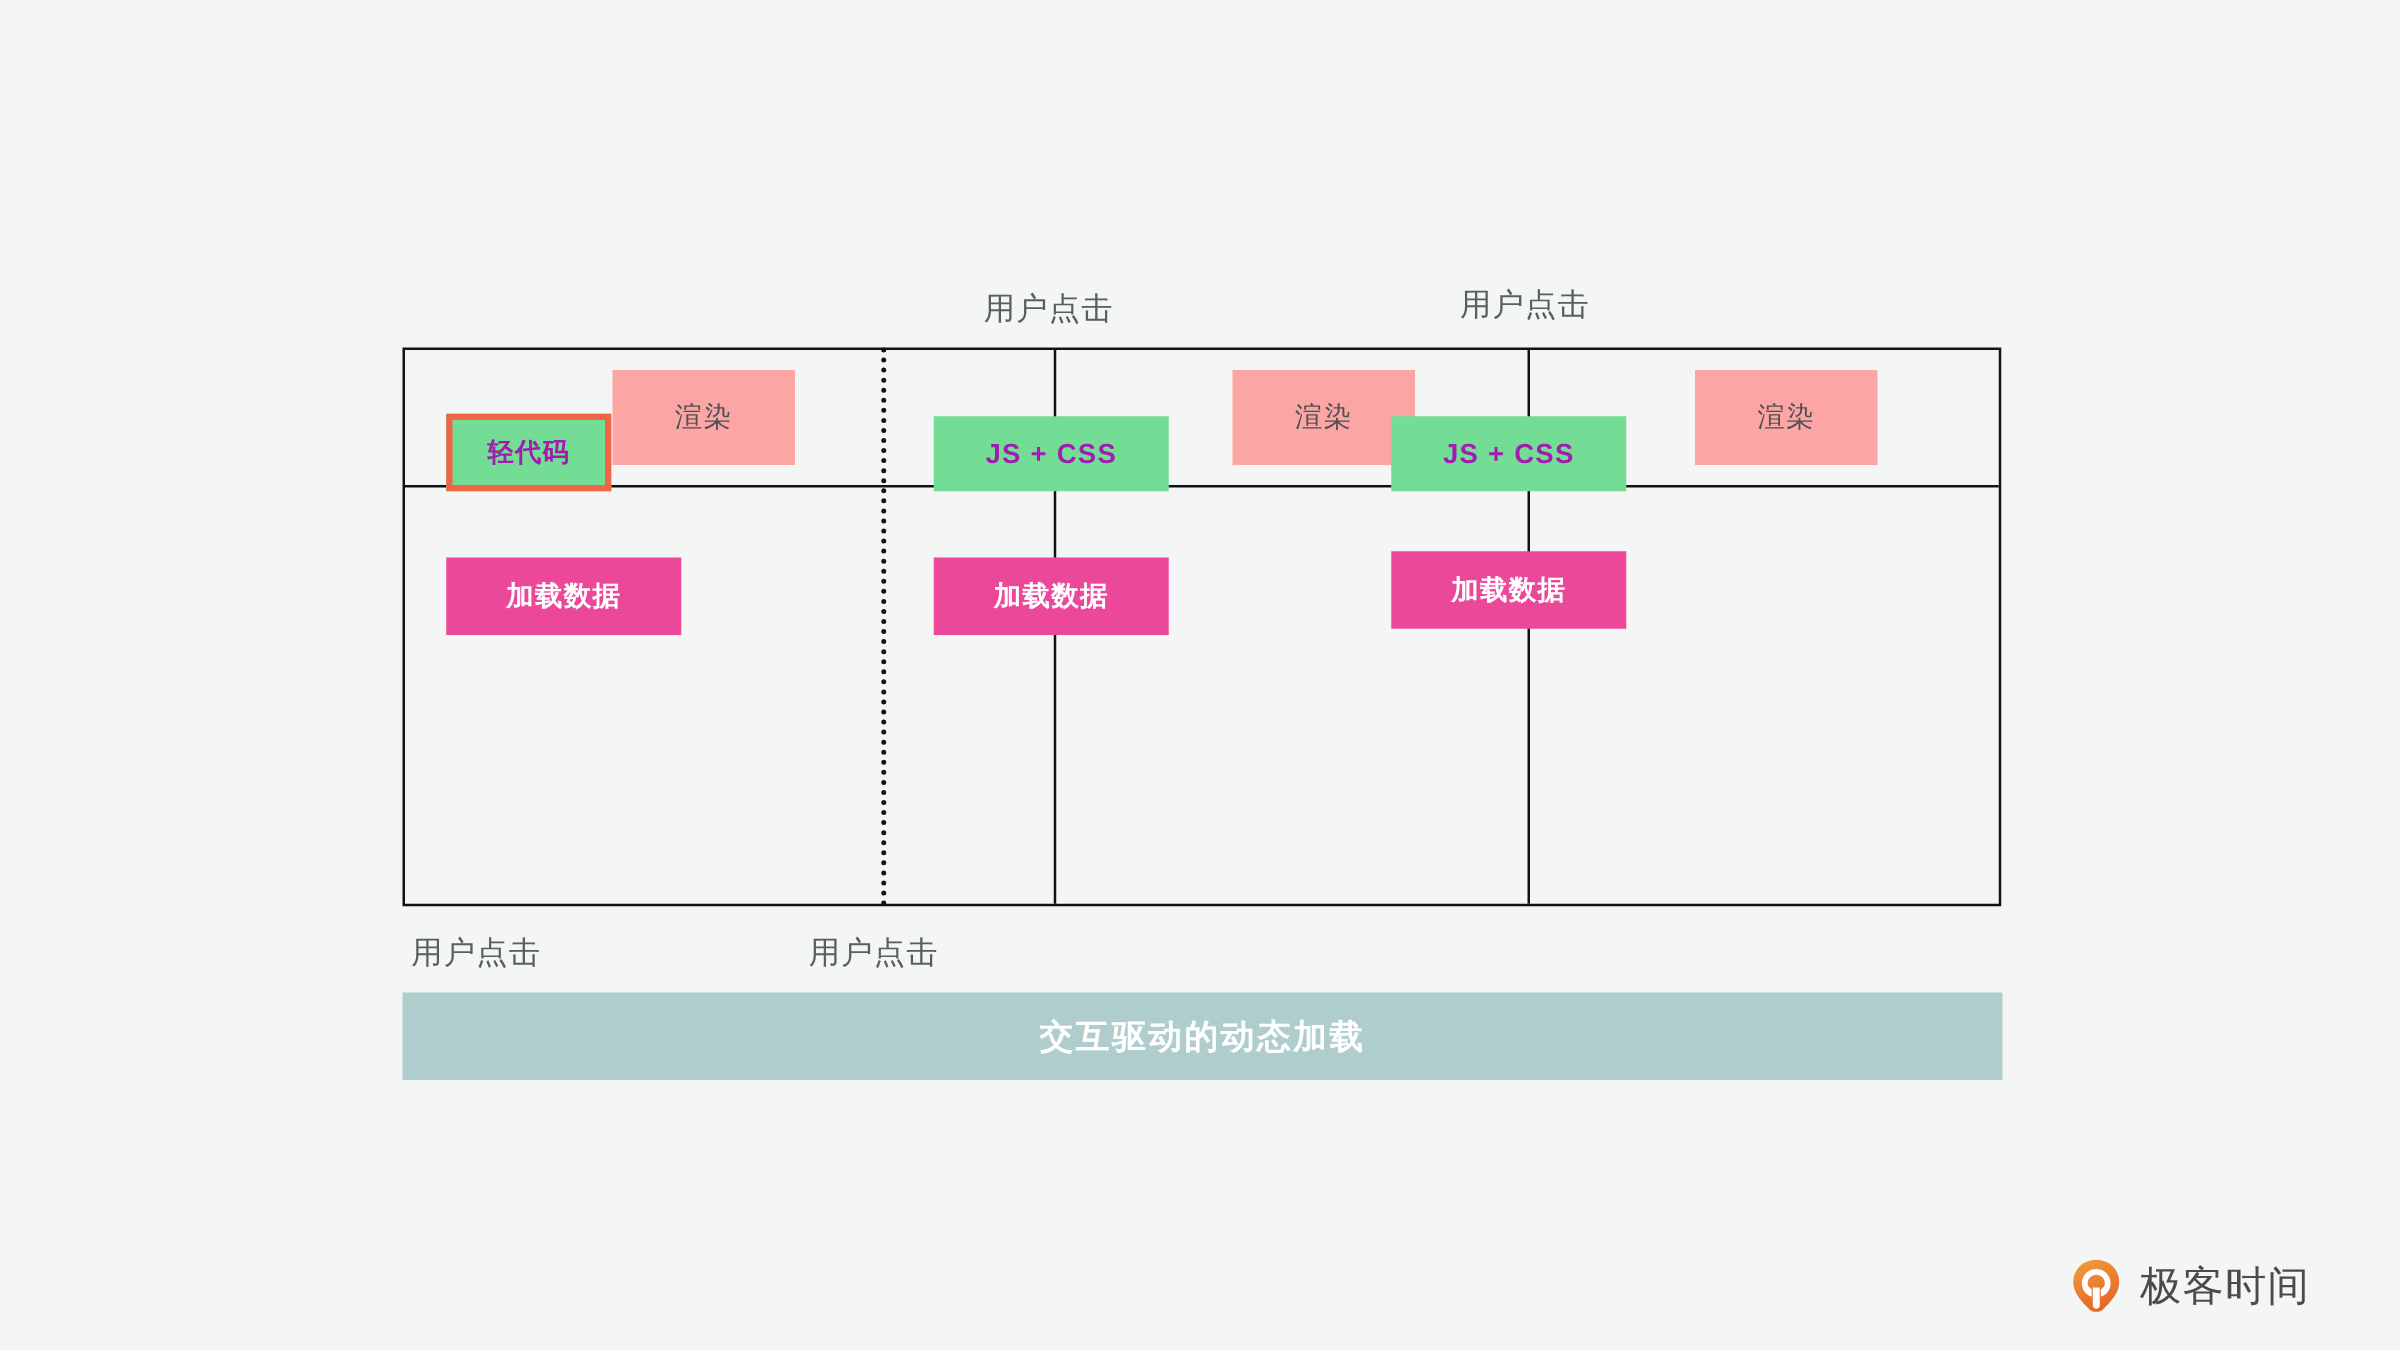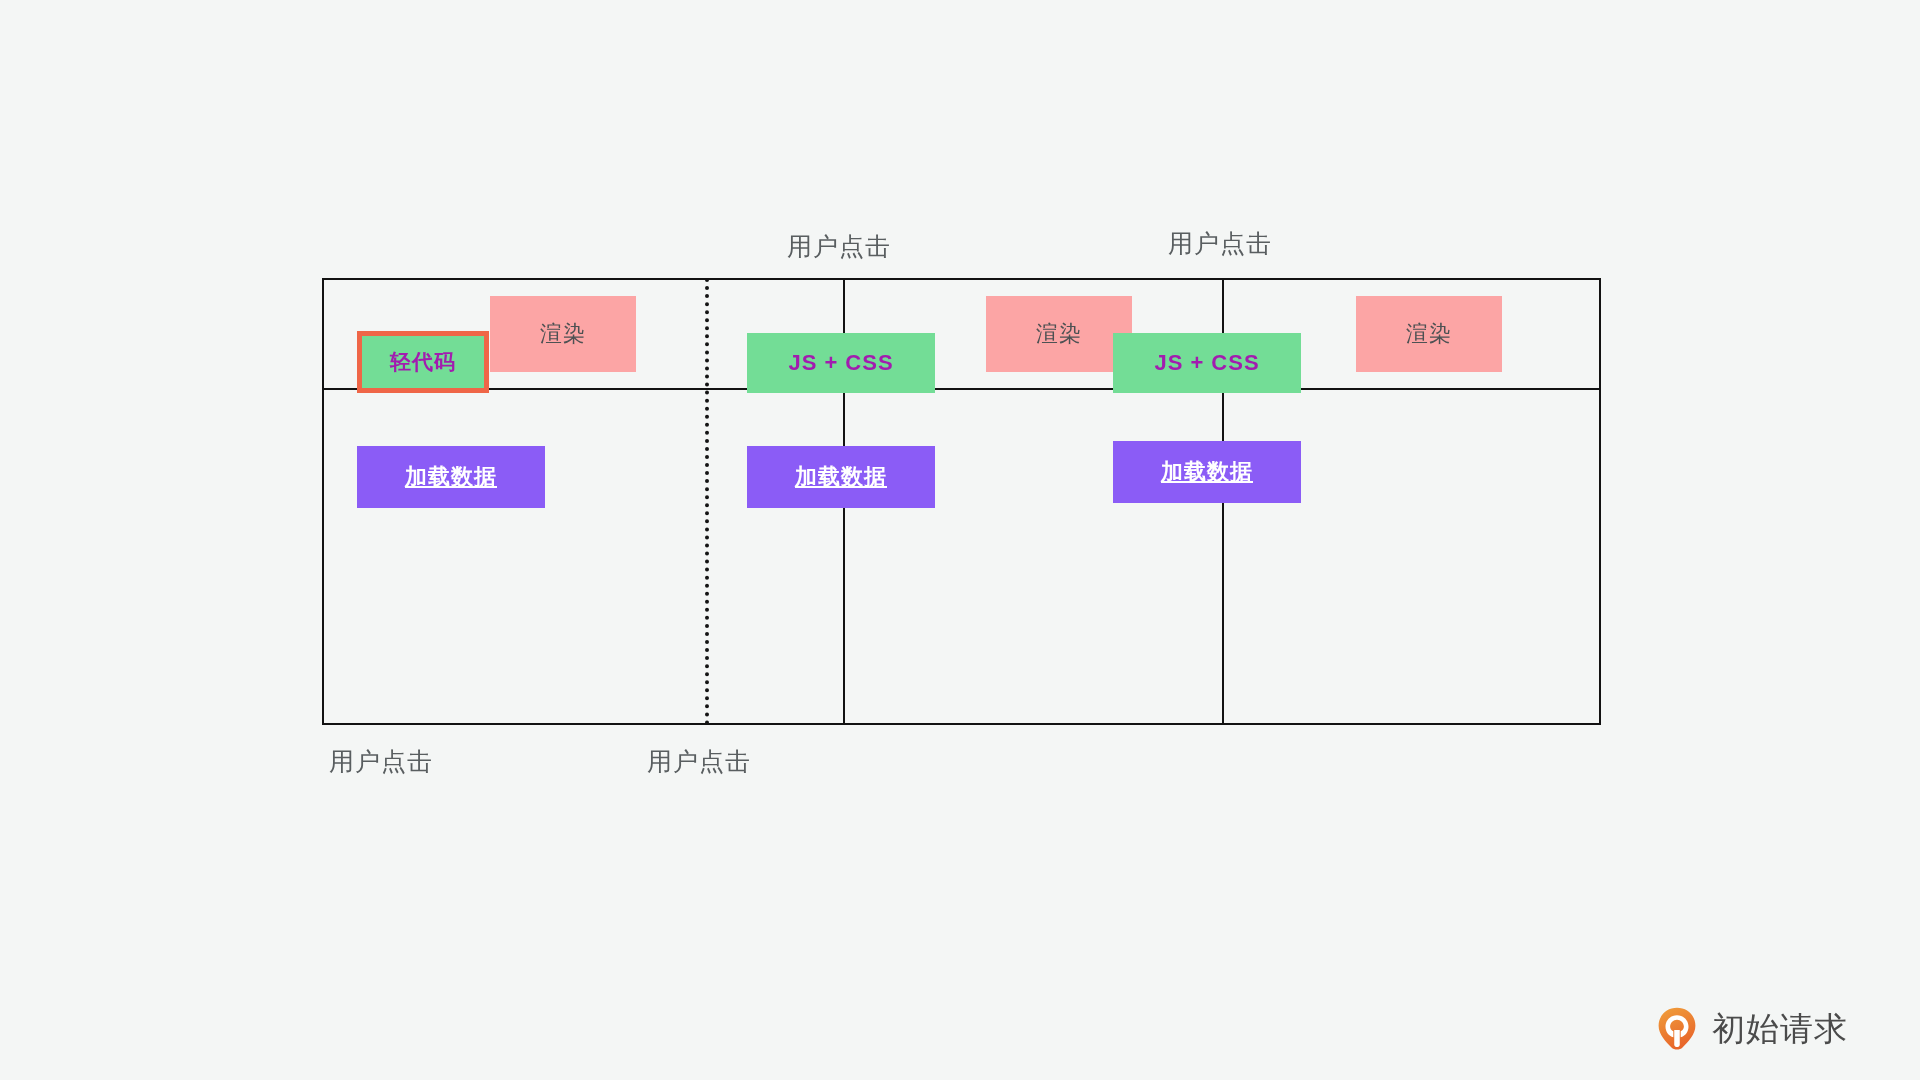--- a/index.html
+++ b/index.html
@@ -122,29 +122,28 @@
     left: 789px;
     top: 53px;
     width: 188px;
     height: 60px;
     font-size: 22px;
   }
 
   
   .data-box {
     position: absolute;
-    background: #8b5cf6;
+    background: #ec4899;
     display: flex;
     align-items: center;
     justify-content: center;
     font-weight: bold;
     color: #ffffff;
     font-size: 22px;
     letter-spacing: 1px;
-    text-decoration: underline;
   }
   #data-box-1 { left: 33px; top: 166px; width: 188px; height: 62px; }
   #data-box-2 { left: 423px; top: 166px; width: 188px; height: 62px; }
   #data-box-3 { left: 789px; top: 161px; width: 188px; height: 62px; }
 
   
   .axis-label {
     position: absolute;
     font-size: 25px;
     color: #595e60;
@@ -219,29 +218,32 @@
 
     <div id="data-box-1" class="data-box">加载数据</div>
     <div id="data-box-2" class="data-box">加载数据</div>
     <div id="data-box-3" class="data-box">加载数据</div>
 
   </div>
 
   <div id="axis-label-start" class="axis-label">用户点击</div>
   <div id="axis-label-complete" class="axis-label">用户点击</div>
 
+  <div id="summary-banner">
+    <span id="summary-banner-text">交互驱动的动态加载</span>
+  </div>
 
   <div id="brand-logo">
     <svg id="brand-mark" viewBox="0 0 100 100">
       <defs>
         <linearGradient id="gt-grad" x1="0" y1="0" x2="0.4" y2="1">
           <stop offset="0%" stop-color="#f0a03c"></stop>
           <stop offset="100%" stop-color="#e8662a"></stop>
         </linearGradient>
       </defs>
       <path d="M50 4 C27 4 10 21 10 43 C10 62 26 78 38 90 C44 96 56 96 62 90 C74 78 90 62 90 43 C90 21 73 4 50 4 Z" fill="url(#gt-grad)"></path>
       <path d="M50 20 C36 20 25 31 25 45 C25 56 32 65 42 68 L42 55 C38 53 35 49 35 45 C35 37 42 30 50 30 C58 30 65 37 65 45 C65 49 62 53 58 55 L58 68 C68 65 75 56 75 45 C75 31 64 20 50 20 Z" fill="#ffffff"></path>
       <path d="M44 52 L56 52 L56 84 C56 87 53 89 50 89 C47 89 44 87 44 84 Z" fill="#ffffff"></path>
     </svg>
-    <span id="brand-name">初始请求</span>
+    <span id="brand-name">极客时间</span>
   </div>
 
 </div>
 
 </body></html>

